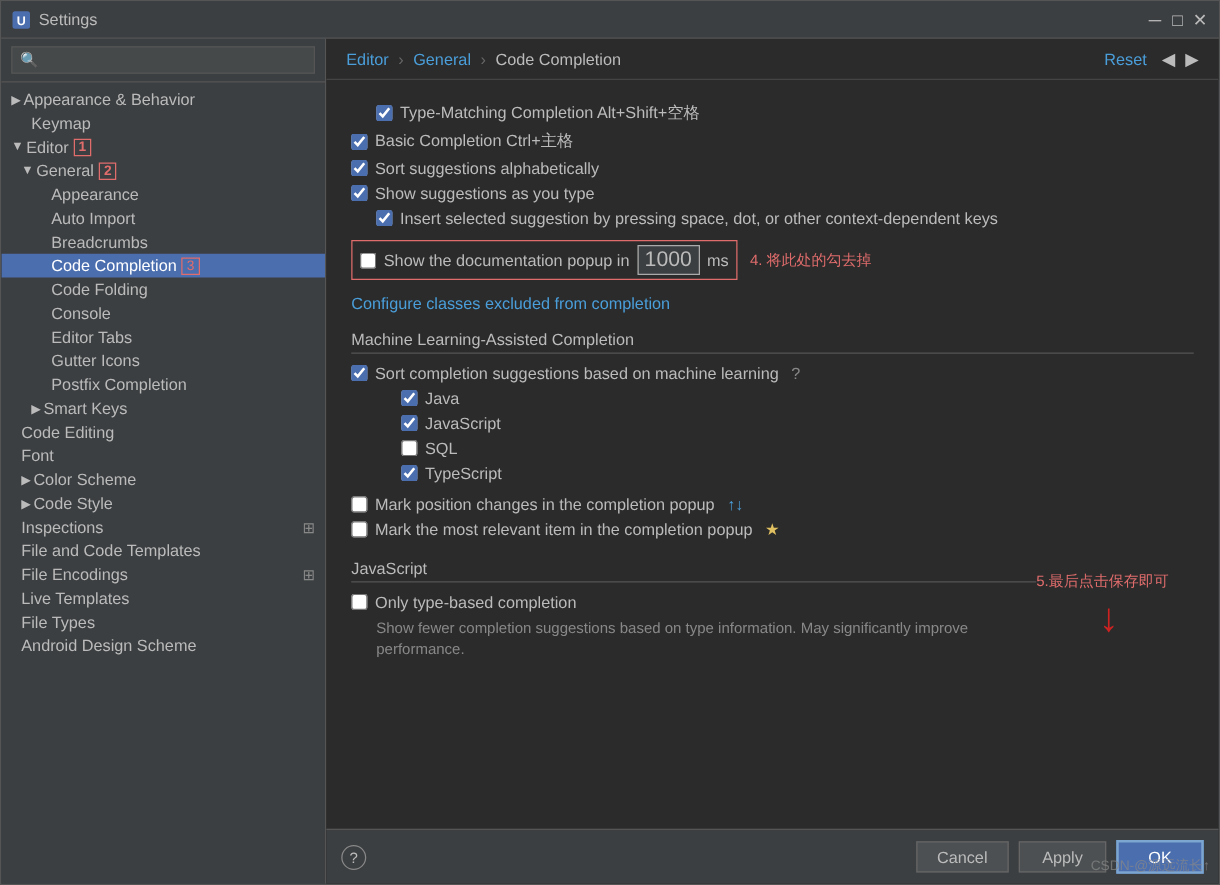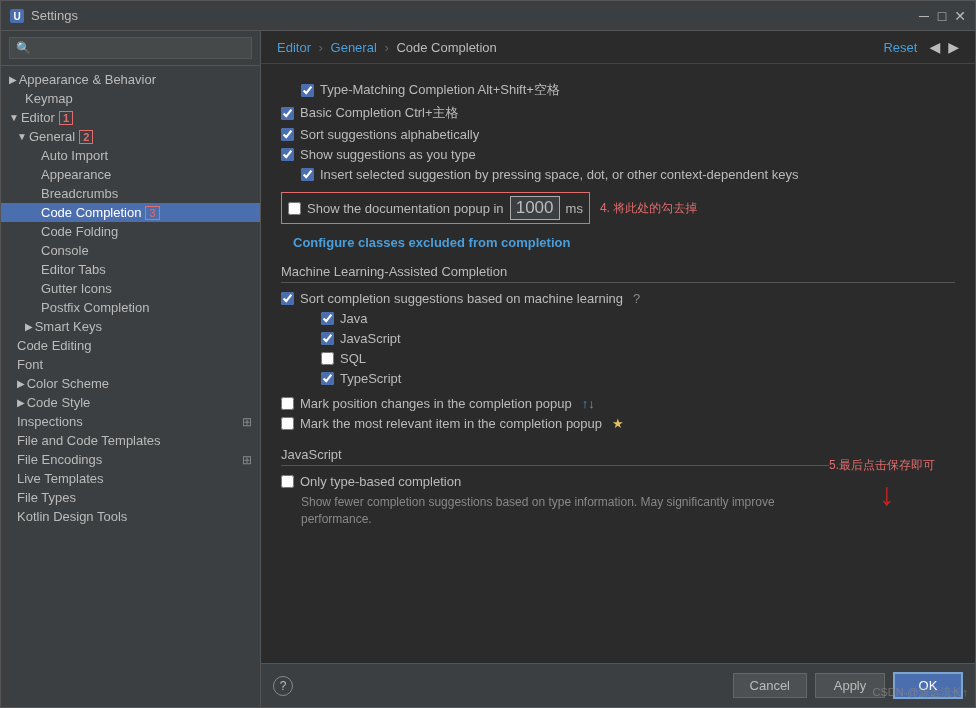--- a/index.html
+++ b/index.html
@@ -41,21 +41,21 @@
     .header-nav { display: flex; gap: 8px; }
     .header-nav-btn { background: none; border: none; color: #bbbbbb; cursor: pointer; font-size: 14px; }
 
     .content-body { flex: 1; overflow-y: auto; padding: 12px 20px; }
 
     .check-row { display: flex; align-items: center; margin: 5px 0; gap: 6px; font-size: 13px; }
     .check-row input[type="checkbox"] { width: 13px; height: 13px; accent-color: #4b6eaf; flex-shrink: 0; }
     .check-row label { color: #bbbbbb; }
     .popup-input { background: #3c3f41; border: 1px solid #888; color: #bbbbbb; width: 50px; padding: 1px 4px; text-align: center; font-size: 13px; }
 
-    .link-text { color: #4a9eda; cursor: pointer; font-size: 13px; margin: 6px 12px; display: block; font-weight: bold; }
+    .link-text { color: #4a9eda; cursor: pointer; font-size: 13px; margin: 6px 0; display: block; }
 
     .ml-section { margin-top: 14px; }
     .ml-section-label { color: #bbbbbb; font-size: 13px; border-bottom: 1px solid #555; padding-bottom: 3px; margin-bottom: 8px; }
 
     .annotation-red { color: #e06c6c; font-size: 12px; margin-left: 10px; }
 
     .js-section { margin-top: 16px; }
     .js-desc { color: #888; font-size: 12px; margin-left: 20px; margin-top: 2px; line-height: 1.4; }
 
     
@@ -121,26 +121,26 @@
 
         <div class="tree-item">
           <span class="indent" style="width:8px"></span>
           <span class="tree-arrow">▼</span>
           <span class="tree-label">General</span>
           <span class="annot" style="border:1px solid #e06c6c; padding:0 3px; color:#e06c6c; font-size:11px; margin-left:4px;">2</span>
         </div>
 
         <div class="tree-item">
           <span class="indent" style="width:32px"></span>
+          <span class="tree-label">Appearance</span>
+        </div>
+
+        <div class="tree-item">
+          <span class="indent" style="width:32px"></span>
           <span class="tree-label">Auto Import</span>
-        </div>
-
-        <div class="tree-item">
-          <span class="indent" style="width:32px"></span>
-          <span class="tree-label">Appearance</span>
         </div>
 
         <div class="tree-item">
           <span class="indent" style="width:32px"></span>
           <span class="tree-label">Breadcrumbs</span>
         </div>
 
         <div class="tree-item selected">
           <span class="indent" style="width:32px"></span>
           <span class="tree-label">Code Completion</span>
@@ -224,21 +224,21 @@
           <span class="tree-label">Live Templates</span>
         </div>
 
         <div class="tree-item">
           <span class="indent" style="width:8px"></span>
           <span class="tree-label">File Types</span>
         </div>
 
         <div class="tree-item">
           <span class="indent" style="width:8px"></span>
-          <span class="tree-label">Kotlin Design Tools</span>
+          <span class="tree-label">Android Design Scheme</span>
         </div>
 
       </div>
     </div>
 
     <div class="main-content">
 
       <div class="content-header">
         <div class="breadcrumb">
           <span class="breadcrumb-link">Editor</span>

